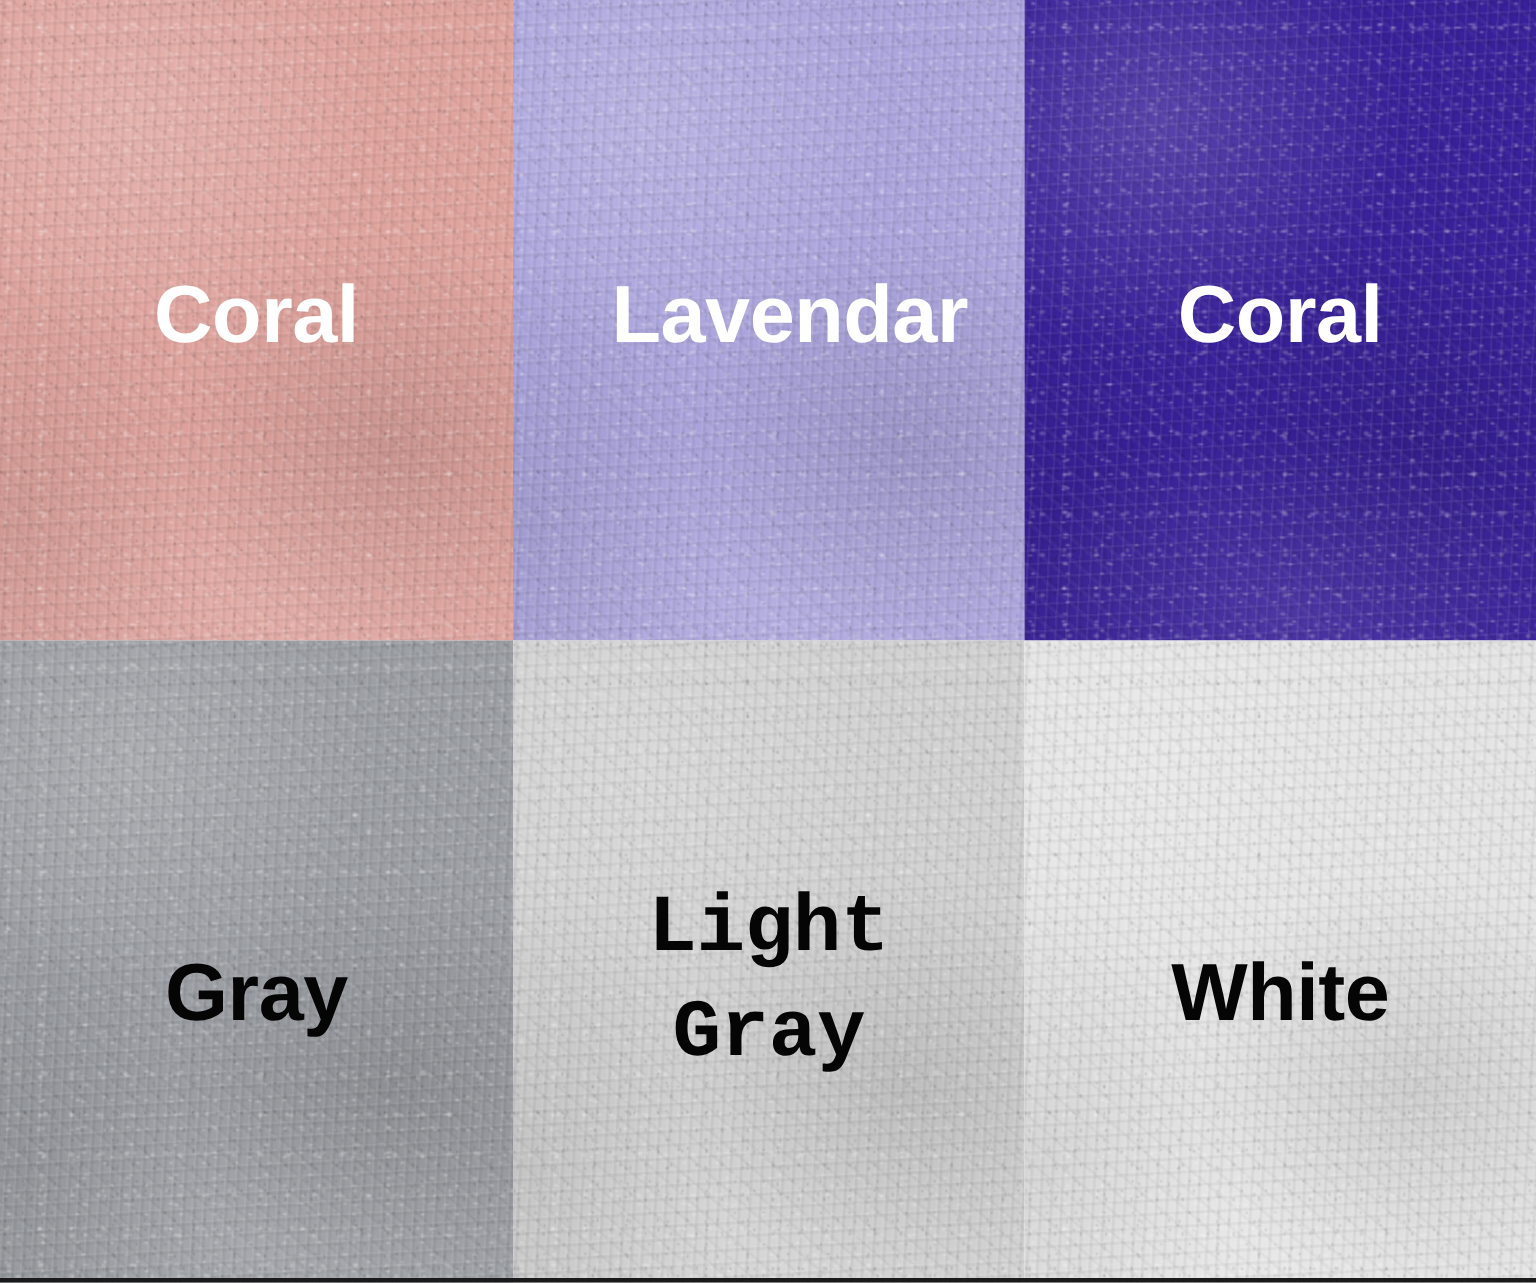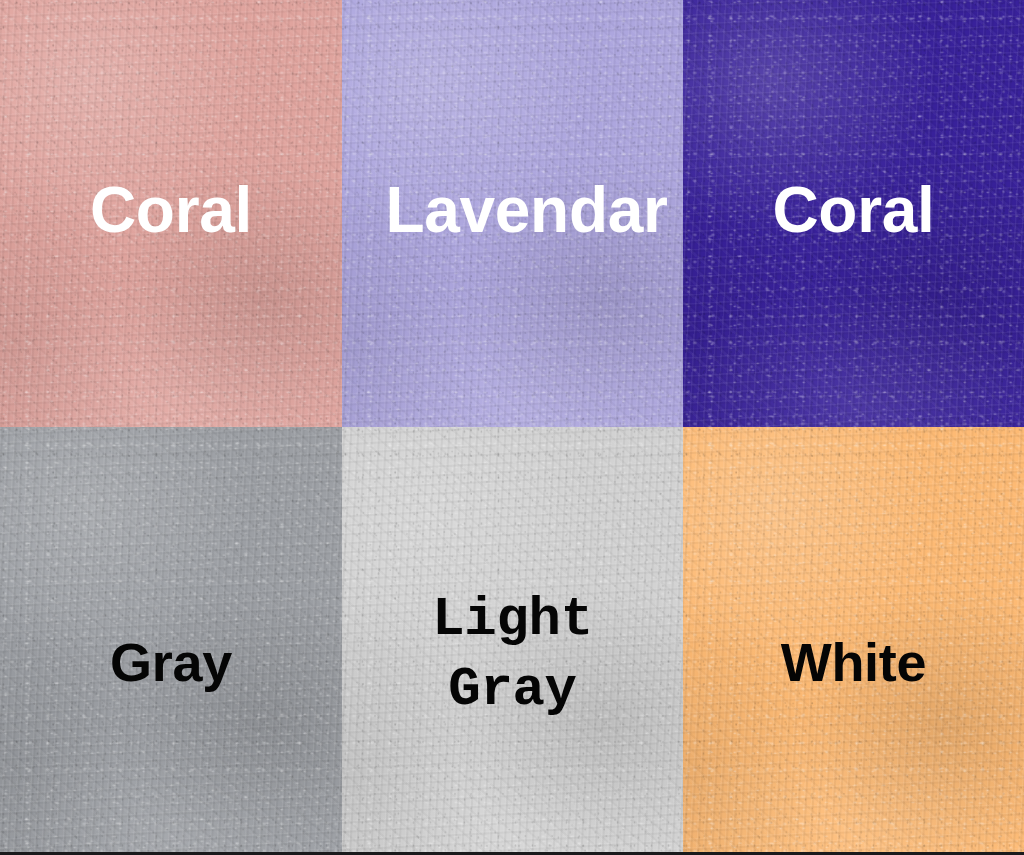--- a/index.html
+++ b/index.html
@@ -100,21 +100,21 @@
     font-weight: bold;
     text-align: center;
     line-height: 1.13;
     letter-spacing: -0.3px;
     white-space: pre-line;
   }
 
   
   .row-top .swatch-label {
     color: #ffffff;
-    font-size: 64px;
+    font-size: 54px;
     transform: translateY(-3px);
   }
 
   
   .row-bottom .swatch-label {
     color: #050505;
     font-size: 54px;
     transform: translateY(22px);
   }
 
@@ -169,21 +169,21 @@
   </div>
 
   <div class="swatch row-bottom swatch-light-gray" style="background-color: rgb(210, 210, 210);">
     <div class="tex-c"></div>
     <div class="tex-a"></div>
     <div class="tex-b"></div>
     <div class="swatch-label" style="color: rgb(5, 5, 5); font-family: Liberation Mono, monospace;">Light
 Gray</div>
   </div>
 
-  <div class="swatch row-bottom swatch-white" style="background-color: #fdba74;">
+  <div class="swatch row-bottom swatch-white" style="background-color: #e5e5e5;">
     <div class="tex-c"></div>
     <div class="tex-a"></div>
     <div class="tex-b"></div>
     <div class="swatch-label" style="color: rgb(5, 5, 5);">White</div>
   </div>
 
   <div id="bottom-edge-rule"></div>
 </div>
 
 </body></html>

